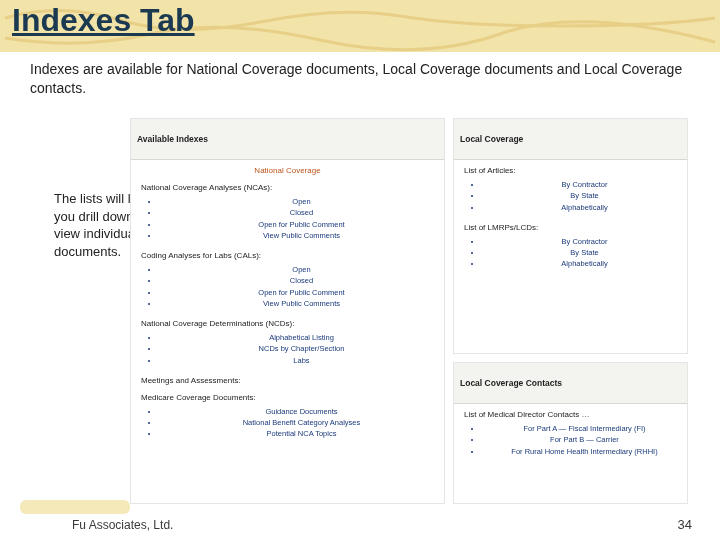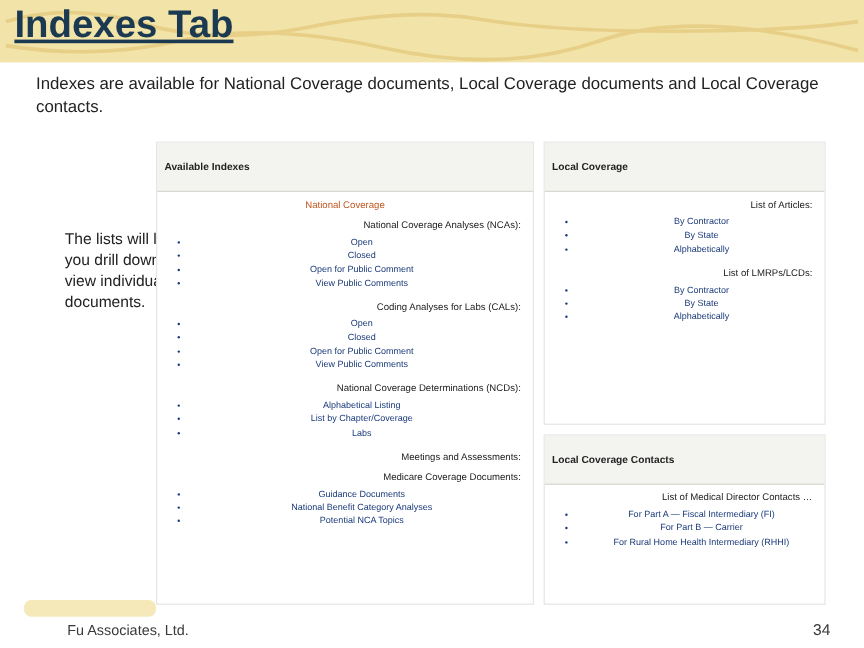--- a/index.html
+++ b/index.html
@@ -89,37 +89,36 @@
     color: #c1561e;
     font-weight: normal;
     padding: 6px 8px 2px 8px;
     font-size: 8px;
     text-align: center;
   }
   .subhead {
     padding: 6px 10px 2px 10px;
     font-size: 8px;
     color: #222;
-    text-align: right;
   }
   ul.items {
     list-style: disc;
     margin: 2px 0 4px 28px;
     padding: 0;
   }
   ul.items li {
     font-size: 7.5px;
     line-height: 1.5;
     color: #1a3a7a;
     text-align: center;
   }
   .footer-left {
     position: absolute;
     bottom: 8px;
-    left: 56px;
+    left: 72px;
     font-size: 12px;
     color: #3a3a3a;
   }
   .footer-right {
     position: absolute;
     bottom: 8px;
     right: 28px;
     font-size: 13px;
     color: #3a3a3a;
   }
@@ -167,21 +166,21 @@
         <div class="subhead">Coding Analyses for Labs (CALs):</div>
         <ul class="items">
           <li>Open</li>
           <li>Closed</li>
           <li>Open for Public Comment</li>
           <li>View Public Comments</li>
         </ul>
         <div class="subhead">National Coverage Determinations (NCDs):</div>
         <ul class="items">
           <li>Alphabetical Listing</li>
-          <li>List by Chapter/Coverage</li>
+          <li>NCDs by Chapter/Section</li>
           <li>Labs</li>
         </ul>
         <div class="subhead">Meetings and Assessments:</div>
         <div class="subhead">Medicare Coverage Documents:</div>
         <ul class="items">
           <li>Guidance Documents</li>
           <li>National Benefit Category Analyses</li>
           <li>Potential NCA Topics</li>
         </ul>
       </div>

